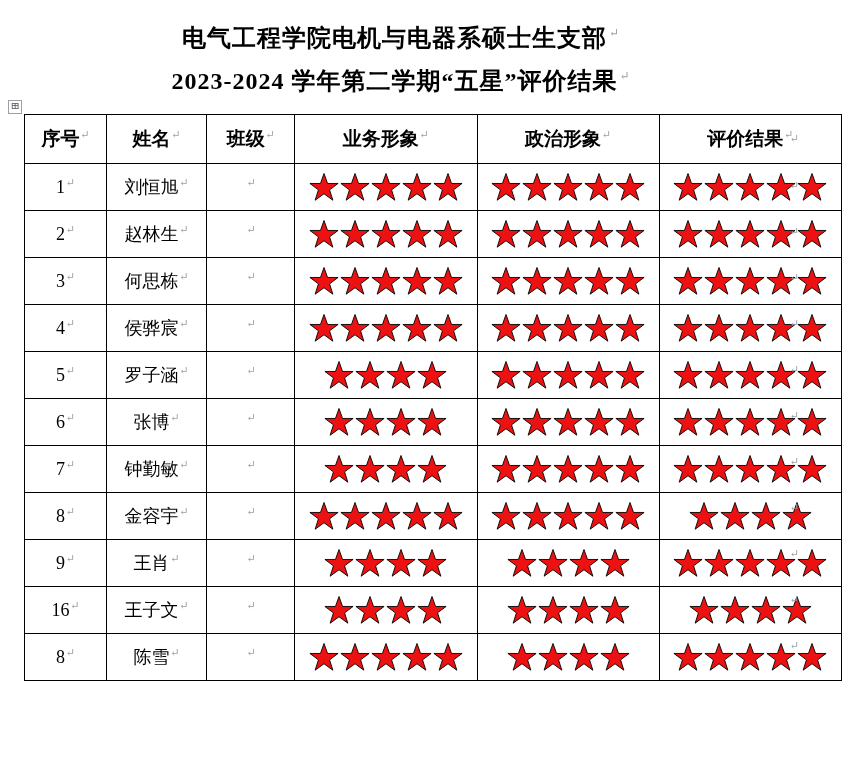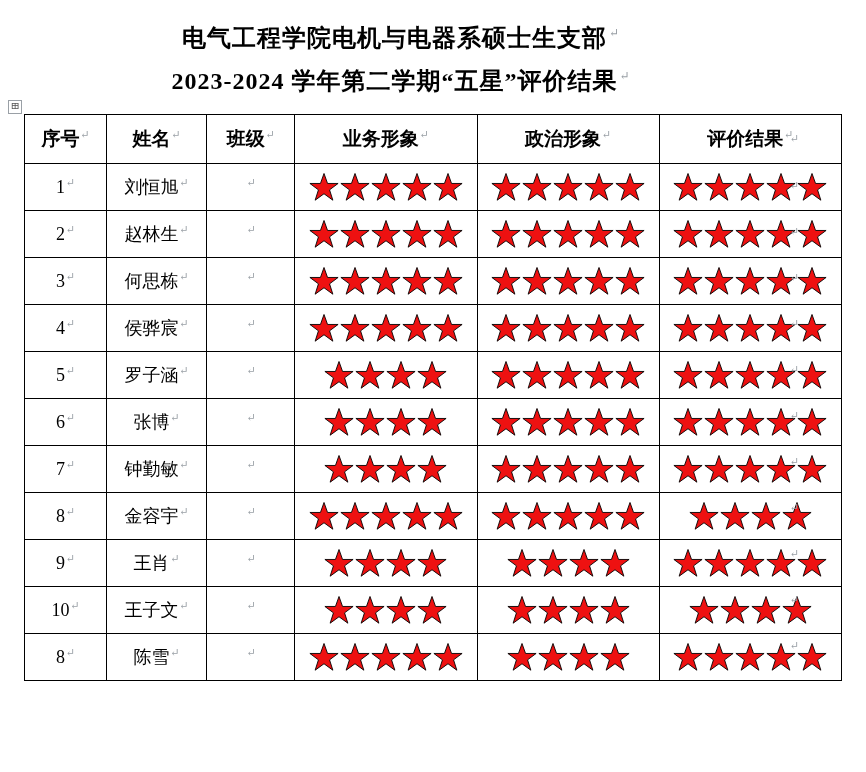--- a/index.html
+++ b/index.html
@@ -947,21 +947,21 @@
                 </span>
                 <span class="star">
                   <svg width="30" height="30" viewBox="0 0 100 100" aria-hidden="true">
                     <polygon points="50,5 61.8,38.2 97,38.2 68.5,59.5 79.5,94 50,72.5 20.5,94 31.5,59.5 3,38.2 38.2,38.2" fill="#EE1111" stroke="#000000" stroke-width="3"></polygon>
                   </svg>
                 </span>
               </div>
             </td>
           </tr>
           <tr>
-            <td><span>10</span><span class="cellmark">↵</span></td>
+            <td><span>16</span><span class="cellmark">↵</span></td>
             <td><span>王子文</span><span class="cellmark">↵</span></td>
             <td><span></span><span class="cellmark">↵</span></td>
             <td>
               <div class="stars">
                 <span class="star">
                   <svg width="30" height="30" viewBox="0 0 100 100" aria-hidden="true">
                     <polygon points="50,5 61.8,38.2 97,38.2 68.5,59.5 79.5,94 50,72.5 20.5,94 31.5,59.5 3,38.2 38.2,38.2" fill="#EE1111" stroke="#000000" stroke-width="3"></polygon>
                   </svg>
                 </span>
                 <span class="star">

